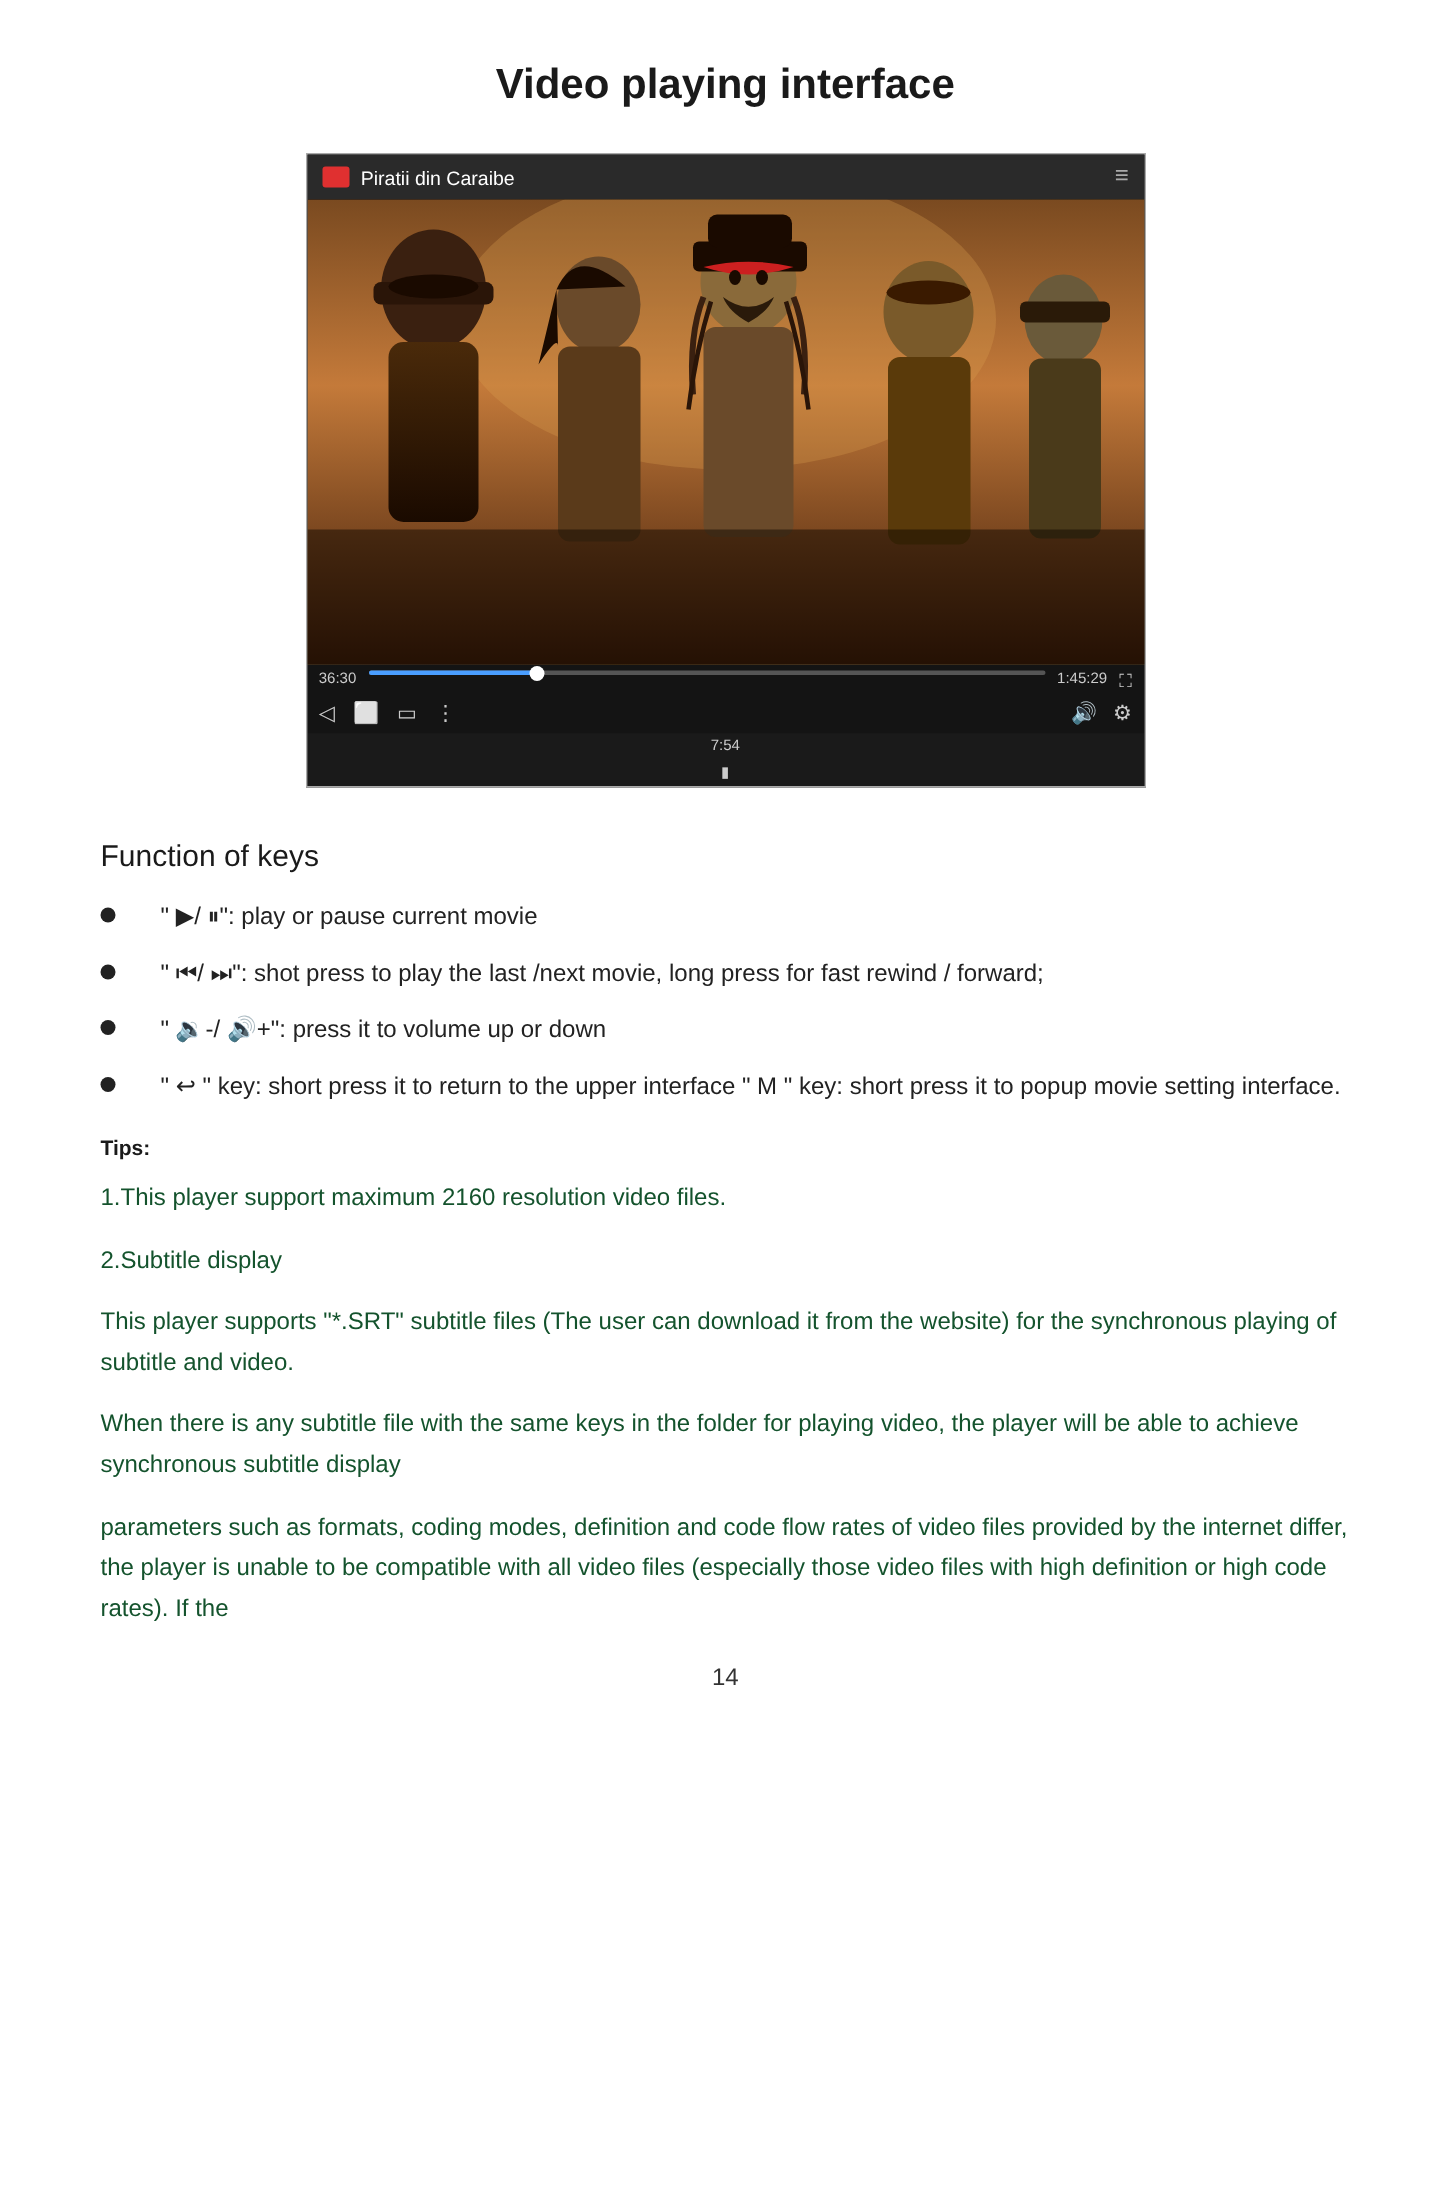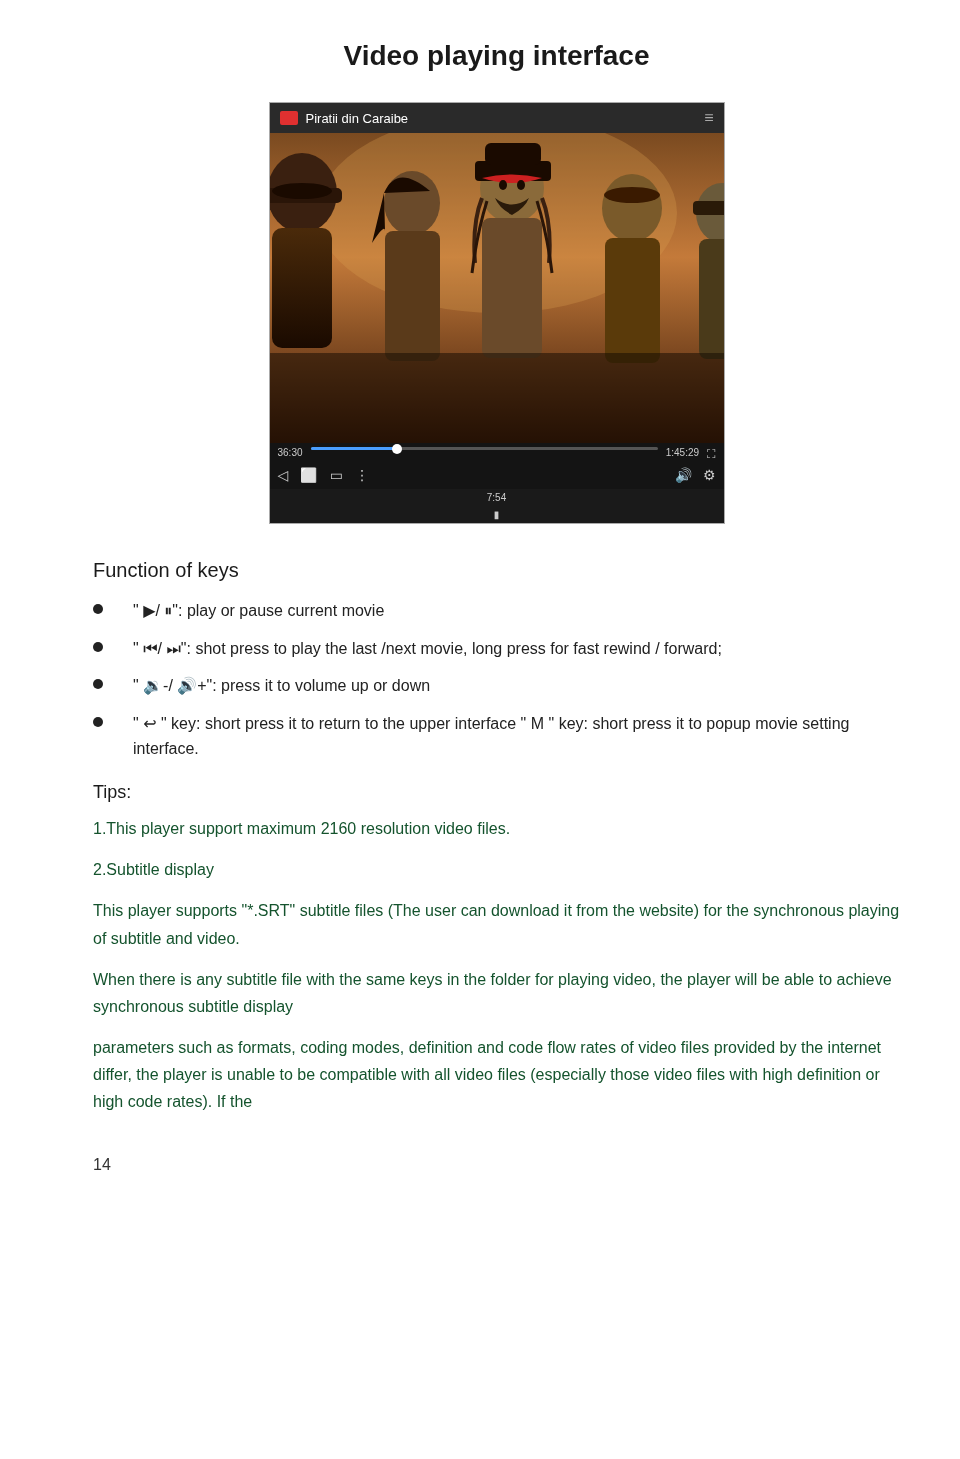--- a/index.html
+++ b/index.html
@@ -12,39 +12,39 @@
       width: 960px;
       min-height: 1459px;
       background: #ffffff;
       font-family: Arial, sans-serif;
       color: #222222;
       position: relative;
     }
 
     .page-container {
       width: 960px;
-      padding: 40px 60px 60px 93px;
+      padding: 40px 60px 60px 67px;
     }
 
     .page-title {
       text-align: center;
       font-size: 28px;
       font-weight: bold;
       margin-bottom: 30px;
       color: #1a1a1a;
     }
 
     .video-screenshot-wrapper {
       display: flex;
       justify-content: center;
       margin-bottom: 35px;
     }
 
     .video-screenshot {
-      width: 456px;
+      width: 560px;
       border: 1px solid #aaa;
       background: #1a1a1a;
       position: relative;
       overflow: hidden;
     }
 
     .video-topbar {
       background: #2a2a2a;
       padding: 6px 10px;
       display: flex;
@@ -214,36 +214,37 @@
       margin-top: 6px;
       margin-right: 30px;
       flex-shrink: 0;
     }
 
     .bullet-content {
       flex: 1;
     }
 
     .tips-label {
-      font-size: 18px;
-      font-weight: normal;
+      font-size: 14px;
+      font-weight: bold;
       margin-bottom: 12px;
       color: #1a1a1a;
     }
 
     .tips-content {
       font-size: 16px;
       line-height: 1.7;
       margin-bottom: 14px;
       color: #14532d;
     }
 
     .page-number {
+      text-align: center;
       font-size: 16px;
-      margin-top: 40px;
+      margin-top: 24px;
       color: #333333;
     }
   </style>
 </head>
 <body>
 
 <div class="page-container">
 
   <h1 class="page-title">Video playing interface</h1>
 

